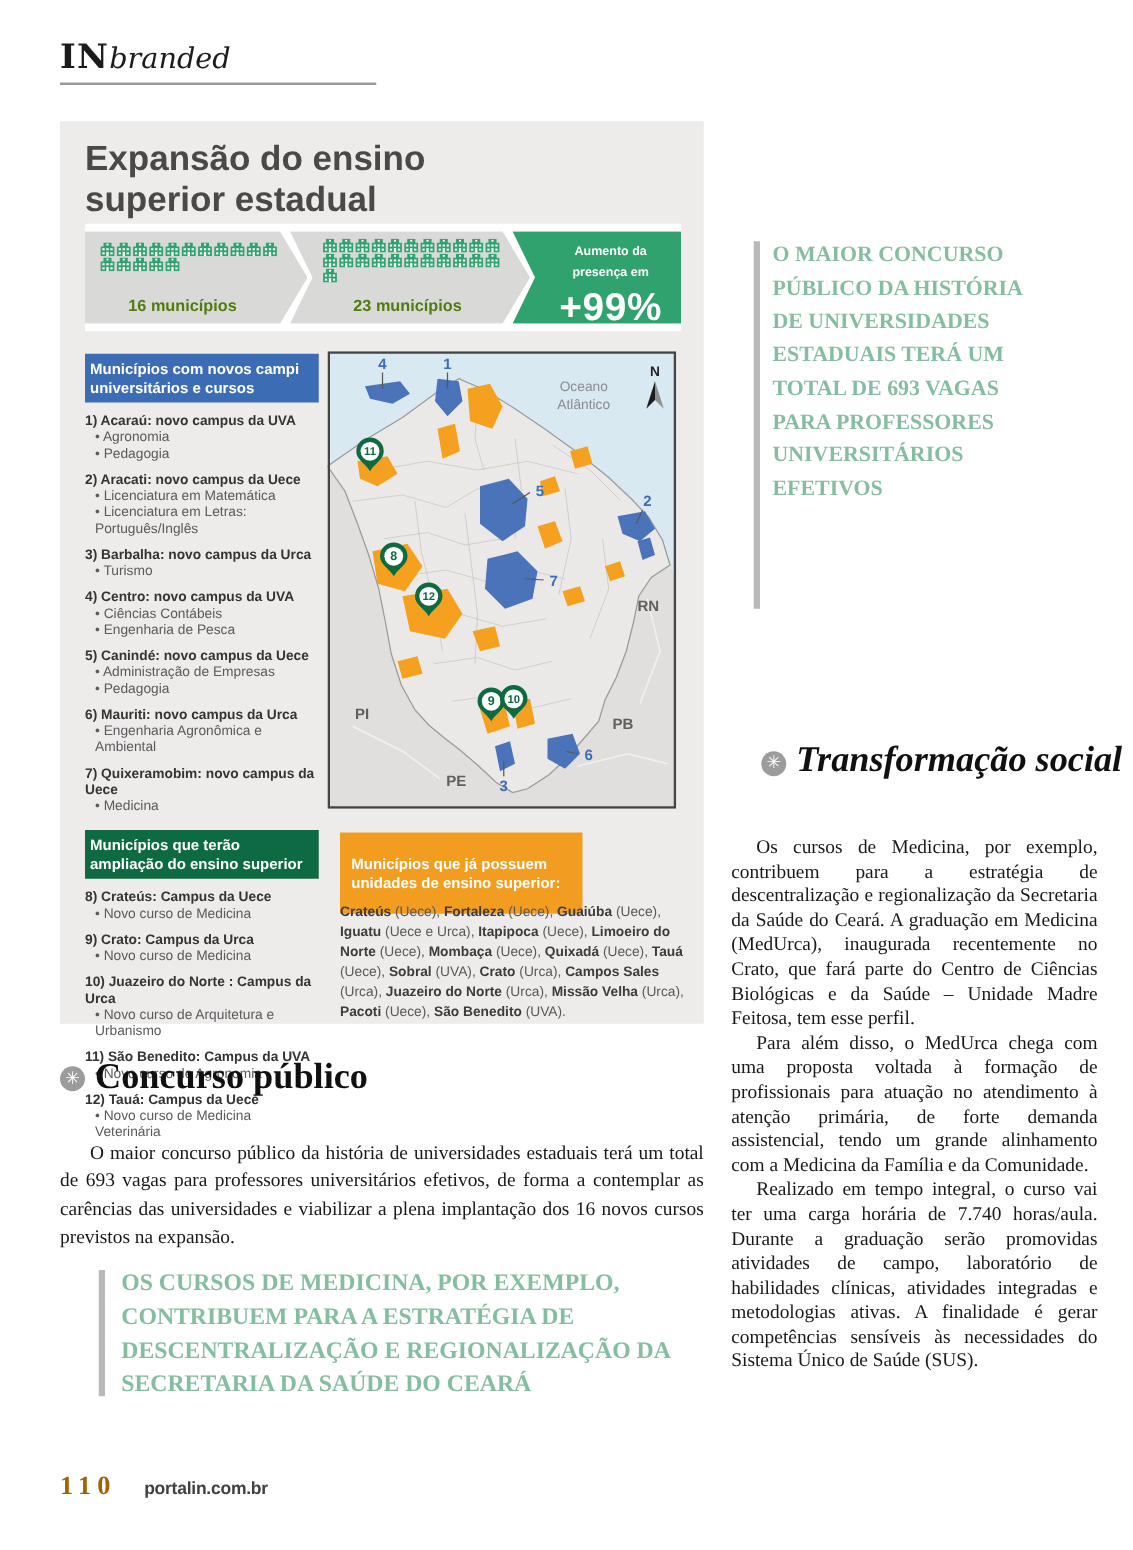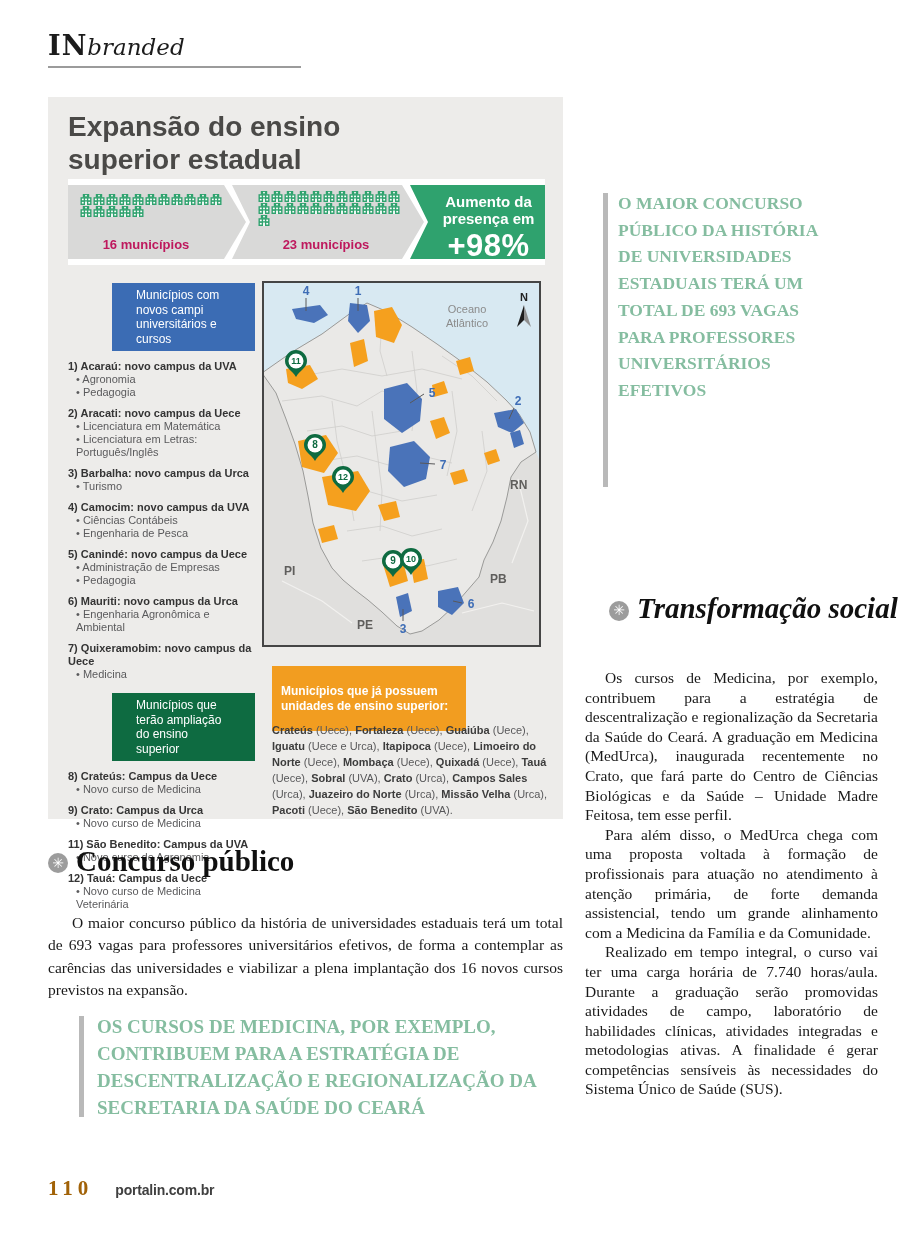--- a/index.html
+++ b/index.html
@@ -22,28 +22,28 @@
          clip-path:polygon(0 0,156px 0,178px 50%,156px 100%,0 100%);}
   .chev2{width:192px;margin-left:-14px;background:#d9d9d8;
          clip-path:polygon(0 0,170px 0,192px 50%,170px 100%,0 100%,18px 50%);}
   .chev3{width:135px;margin-left:-14px;background:#2fa26e;color:#fff;
          clip-path:polygon(0 0,135px 0,135px 100%,0 100%,18px 50%);}
   .bgrid{display:flex;flex-wrap:wrap;gap:1px;align-content:flex-start;}
   .chev1 .bgrid{padding:9px 24px 0 12px;}
   .chev2 .bgrid{padding:6px 24px 0 26px;}
   .bldg{width:12px;height:11px;flex:0 0 auto;}
   .step-label{position:absolute;bottom:7px;left:0;right:22px;text-align:center;
-              font-size:13px;font-weight:bold;color:#be185d;}
+              font-size:13px;font-weight:bold;color:#4d7c0f;}
   .chev2 .step-label{left:18px;margin-top:48px;}
   .result{padding:8px 8px 0 30px;text-align:center;}
-  .result .r1{font-size:15px;line-height:17px;font-weight:bold;}
+  .result .r1{font-size:10px;line-height:17px;font-weight:bold;}
   .result .r2{font-size:31px;font-weight:bold;letter-spacing:0.5px;margin-top:1px;}
   
   .legend{position:absolute;left:20px;top:186px;width:187px;}
-  .lhdr{color:#fff;font-weight:normal;font-size:12px;line-height:14.5px;padding:5px 24px;margin-bottom:9px;margin-left:44px;}
+  .lhdr{color:#fff;font-weight:bold;font-size:12px;line-height:14.5px;padding:5px 4px;margin-bottom:9px;}
   .lhdr.blue{background:#3b6cb4;}
   .lhdr.green{background:#0e6b41;margin-top:12px;}
   .litem{margin-bottom:8px;}
   .lt{font-size:11px;font-weight:bold;color:#343434;line-height:13px;}
   .lc{font-size:11px;color:#5a5a5c;line-height:13px;padding-left:8px;}
   .lc::before{content:"• ";}
   
   .map-wrap{position:absolute;left:214px;top:184px;width:279px;height:366px;}
   .map-wrap svg{display:block;}
   
@@ -527,21 +527,21 @@
               <rect x="9" y="8.6" width="2" height="1.8" fill="#fff"></rect>
               <rect x="5.5" y="8.2" width="2" height="3.8" fill="#fff"></rect>
             </svg>
           </div>
         <div class="step-label">23 municípios</div>
       </div>
       <div class="chev chev3">
         <div class="result">
           <div class="r1">Aumento da</div>
           <div class="r1">presença em</div>
-          <div class="r2">+98%</div>
+          <div class="r2">+99%</div>
         </div>
       </div>
     </div>
 
     <div class="legend">
       <div class="lhdr blue">Municípios com novos campi universitários e cursos</div>
 
       <div class="litem">
         <div class="lt"><span>1)</span> <span>Acaraú: novo campus da UVA</span></div>
         <div class="lc">Agronomia</div>
@@ -550,21 +550,21 @@
       <div class="litem">
         <div class="lt"><span>2)</span> <span>Aracati: novo campus da Uece</span></div>
         <div class="lc">Licenciatura em Matemática</div>
         <div class="lc">Licenciatura em Letras: Português/Inglês</div>
       </div>
       <div class="litem">
         <div class="lt"><span>3)</span> <span>Barbalha: novo campus da Urca</span></div>
         <div class="lc">Turismo</div>
       </div>
       <div class="litem">
-        <div class="lt"><span>4)</span> <span>Camocim: novo campus da UVA</span></div>
+        <div class="lt"><span>4)</span> <span>Centro: novo campus da UVA</span></div>
         <div class="lc">Ciências Contábeis</div>
         <div class="lc">Engenharia de Pesca</div>
       </div>
       <div class="litem">
         <div class="lt"><span>5)</span> <span>Canindé: novo campus da Uece</span></div>
         <div class="lc">Administração de Empresas</div>
         <div class="lc">Pedagogia</div>
       </div>
       <div class="litem">
         <div class="lt"><span>6)</span> <span>Mauriti: novo campus da Urca</span></div>
@@ -577,20 +577,24 @@
 
       <div class="lhdr green">Municípios que terão ampliação do ensino superior</div>
 
       <div class="litem">
         <div class="lt"><span>8)</span> <span>Crateús: Campus da Uece</span></div>
         <div class="lc">Novo curso de Medicina</div>
       </div>
       <div class="litem">
         <div class="lt"><span>9)</span> <span>Crato: Campus da Urca</span></div>
         <div class="lc">Novo curso de Medicina</div>
+      </div>
+      <div class="litem">
+        <div class="lt"><span>10)</span> <span>Juazeiro do Norte : Campus da Urca</span></div>
+        <div class="lc">Novo curso de Arquitetura e Urbanismo</div>
       </div>
       <div class="litem">
         <div class="lt"><span>11)</span> <span>São Benedito: Campus da UVA</span></div>
         <div class="lc">Novo curso de Agronomia</div>
       </div>
       <div class="litem">
         <div class="lt"><span>12)</span> <span>Tauá: Campus da Uece</span></div>
         <div class="lc">Novo curso de Medicina Veterinária</div>
       </div>
     </div>

